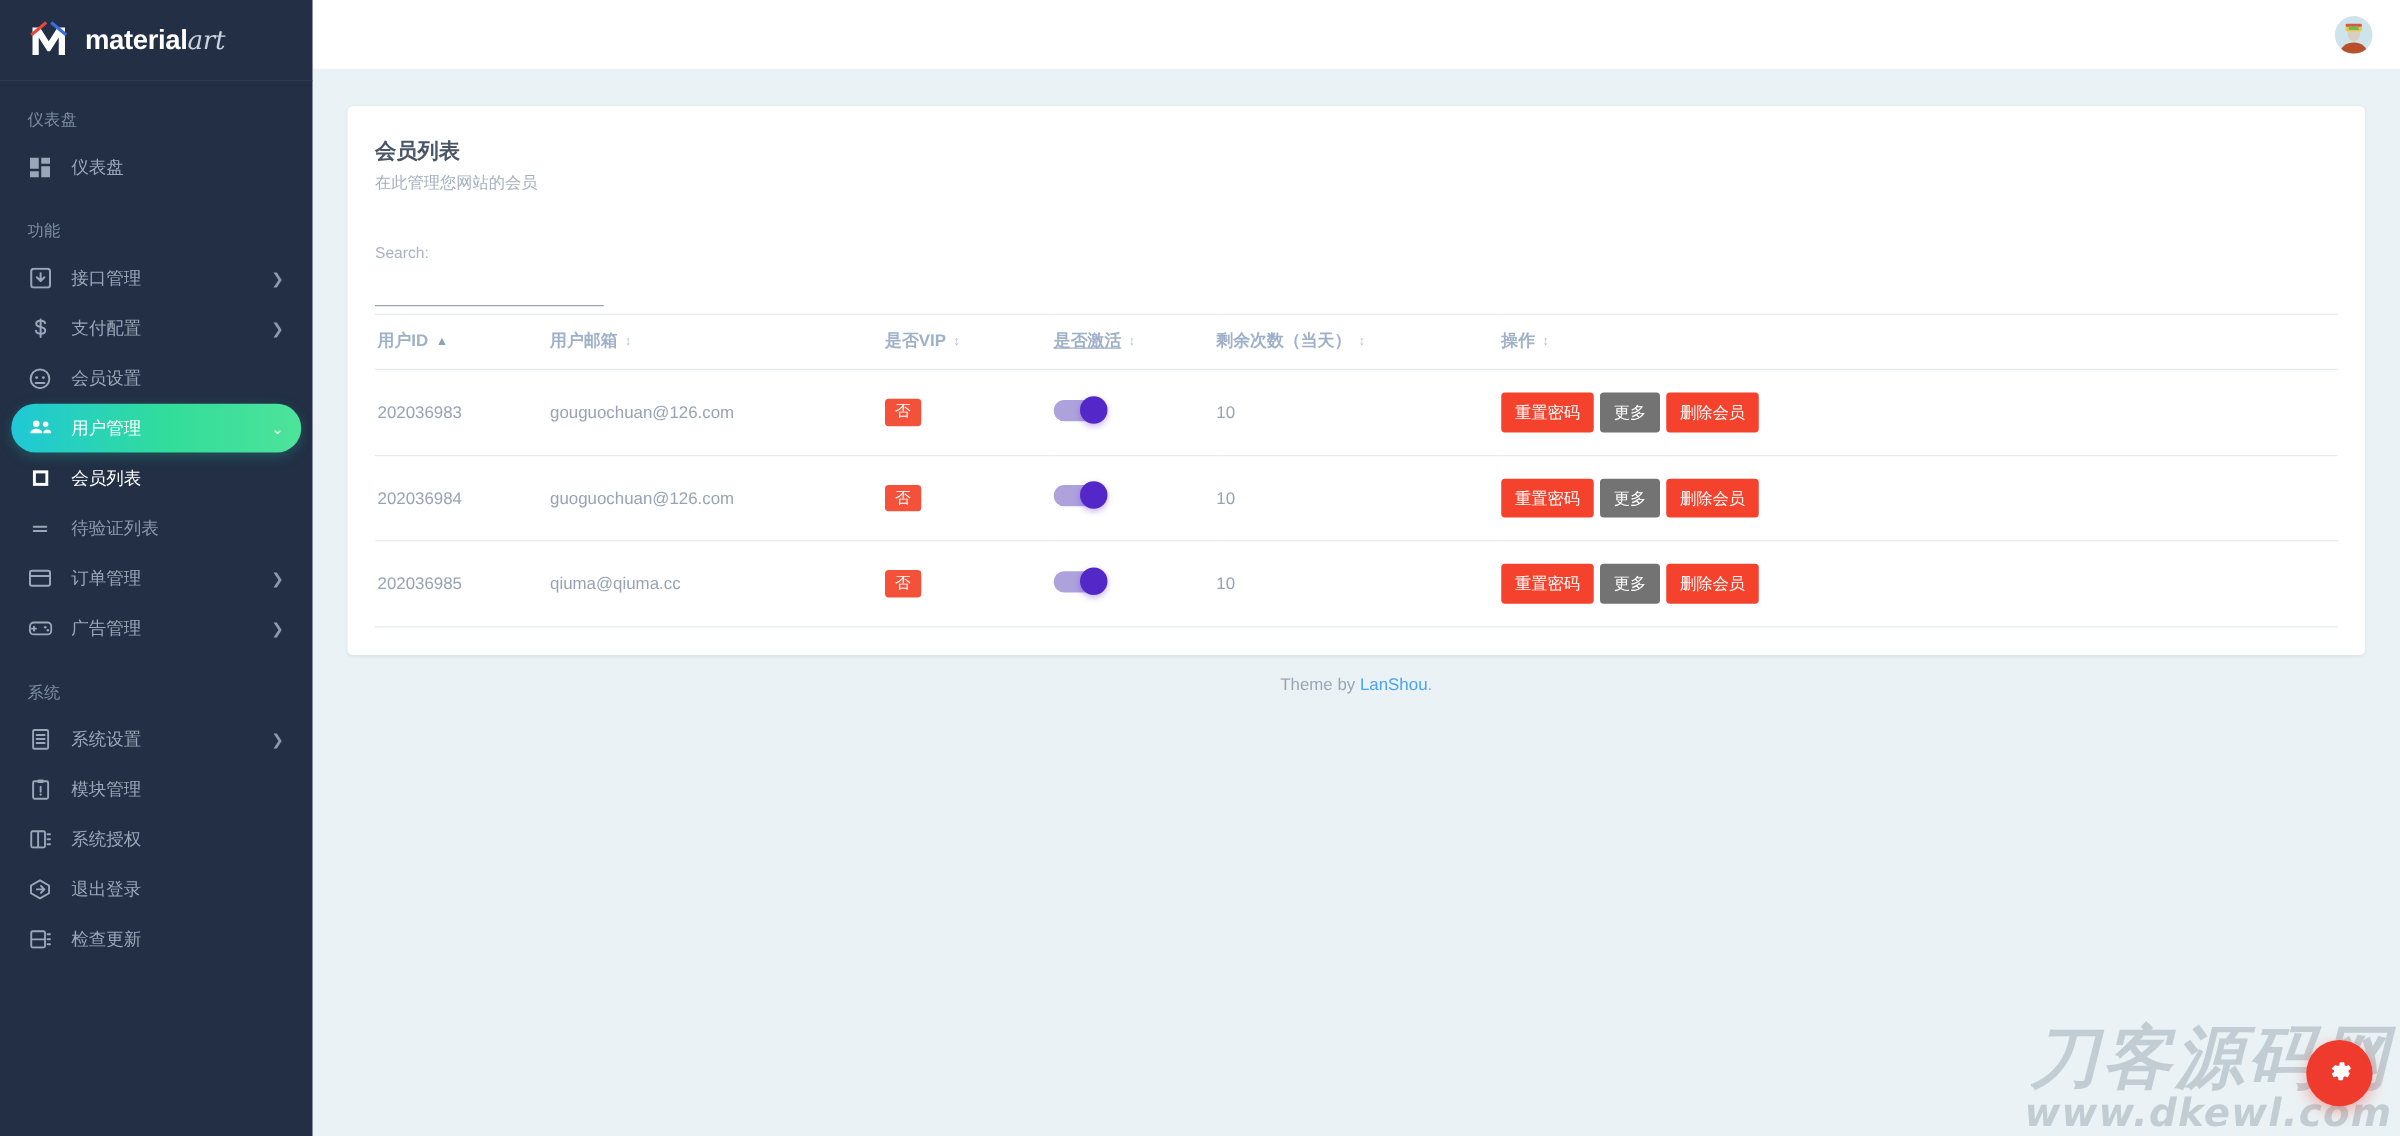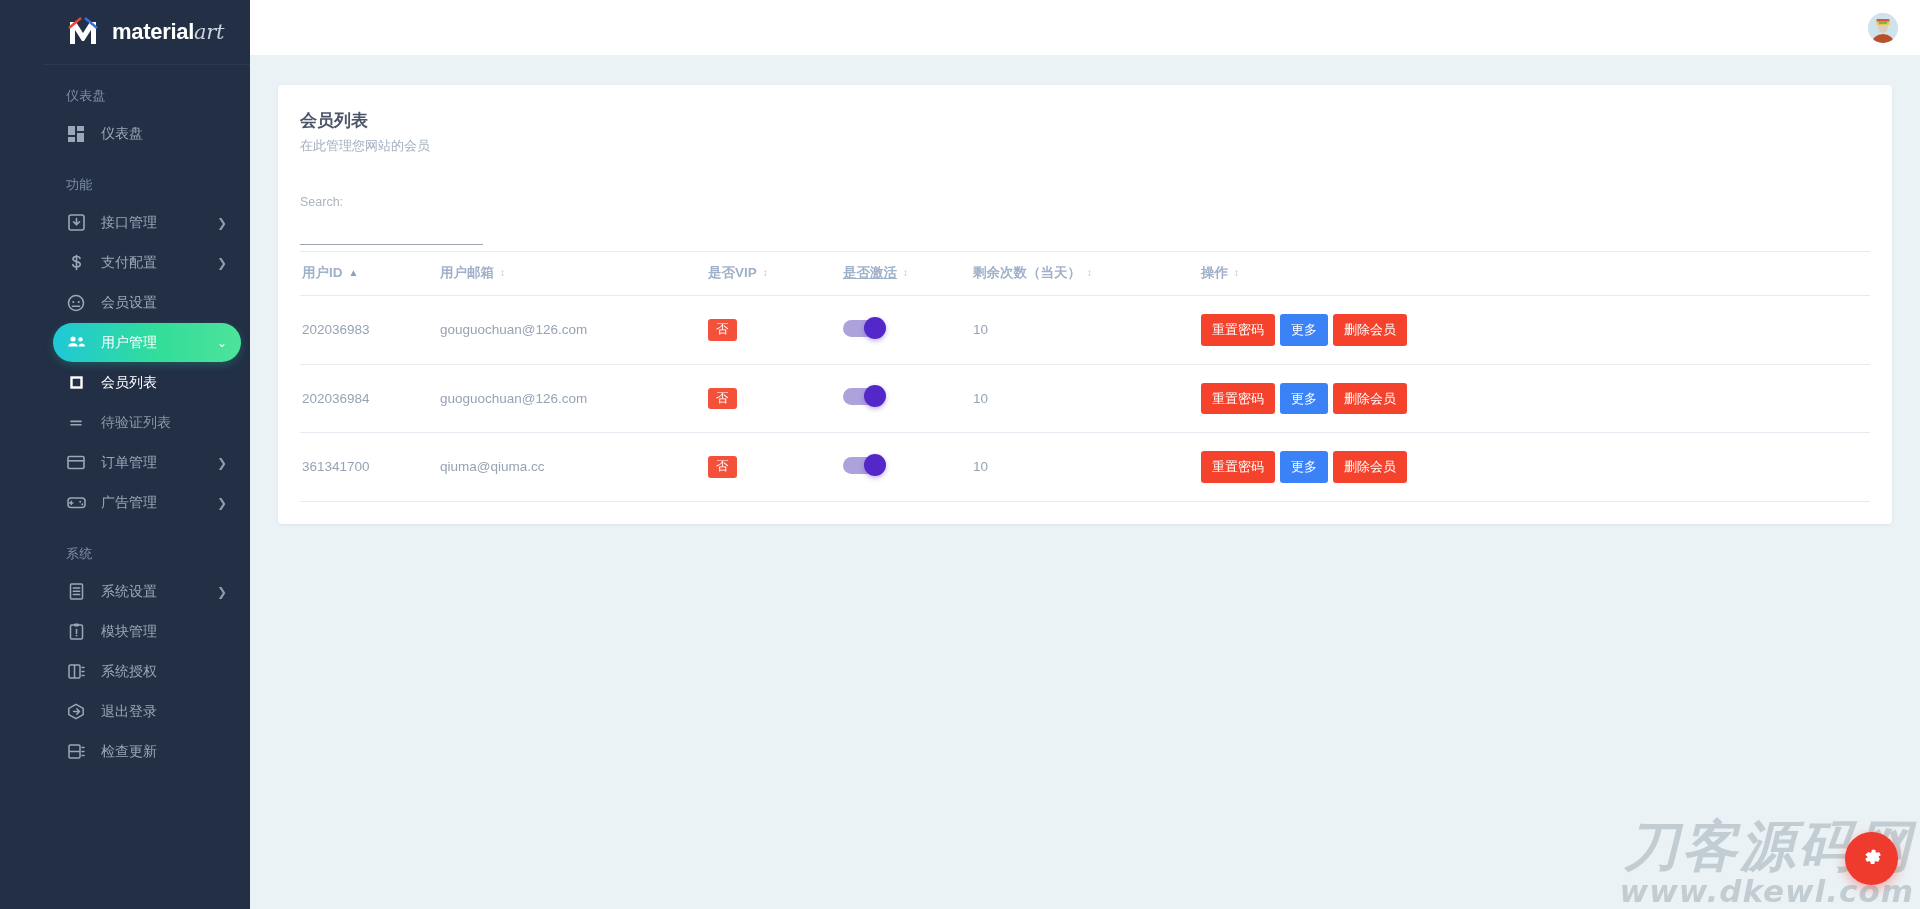--- a/index.html
+++ b/index.html
@@ -12,21 +12,20 @@
   body { display: flex; }
 
   
   .sidebar {
     width: 250px; height: 909px;
     background: #222f44;
     flex: 0 0 250px;
     overflow: hidden;
     position: relative;
     z-index: 5;
-    padding-left: 44px;
   }
   .brand {
     height: 65px;
     display: flex; align-items: center;
     padding-left: 22px;
     border-bottom: 1px solid #2b3a50;
   }
   .brand-mark {
     width: 34px; height: 32px;
     position: relative;
@@ -219,21 +218,21 @@
     color: #fff;
     font-size: 13px;
     border-radius: 3px;
     padding: 8px 11px;
     cursor: pointer;
     white-space: nowrap;
     font-family: Liberation Sans, sans-serif;
     line-height: 1.2;
   }
   .btn-red { background: #f4422c; }
-  .btn-blue { background: #3b82f6; }
+  .btn-blue { background: #737373; }
 
   .table-foot {
     display: flex; align-items: flex-start; justify-content: space-between;
     margin-top: 12px;
   }
   .entries { font-size: 13px; color: #97a3b4; }
   .pager { display: flex; margin-top: 12px; }
   .pg {
     border: 1px solid #e2e7ee;
     background: #fff;
@@ -567,21 +566,21 @@
             <td>
               <div class="btns">
                 <button class="btn btn-red">重置密码</button>
                 <button class="btn btn-blue">更多</button>
                 <button class="btn btn-red">删除会员</button>
               </div>
             </td>
           </tr>
 
           <tr>
-            <td class="col-id">361341700</td>
+            <td class="col-id">202036985</td>
             <td class="col-mail">qiuma@qiuma.cc</td>
             <td class="col-vip">
               <span class="badge-no">否</span>
             </td>
             <td class="col-act">
               <span class="toggle"><span class="knob"></span></span>
             </td>
             <td class="col-left">10</td>
             <td>
               <div class="btns">
@@ -590,20 +589,23 @@
                 <button class="btn btn-red">删除会员</button>
               </div>
             </td>
           </tr>
 
         </tbody>
       </table>
 
     </section>
 
+    <div class="footer">
+      <span>Theme by </span><a href="#">LanShou</a><span>.</span>
+    </div>
 
     <div class="watermark">
       <div class="wm-cn">刀客源码网</div>
       <div class="wm-url">www.dkewl.com</div>
     </div>
 
     <button class="fab">
       <span>
         <svg width="22" height="22" viewBox="0 0 22 22" fill="#ffffff">
           <path d="M11 7.2a3.8 3.8 0 1 0 0 7.6 3.8 3.8 0 0 0 0-7.6zm0 5.9a2.1 2.1 0 1 1 0-4.2 2.1 2.1 0 0 1 0 4.2z"></path>

